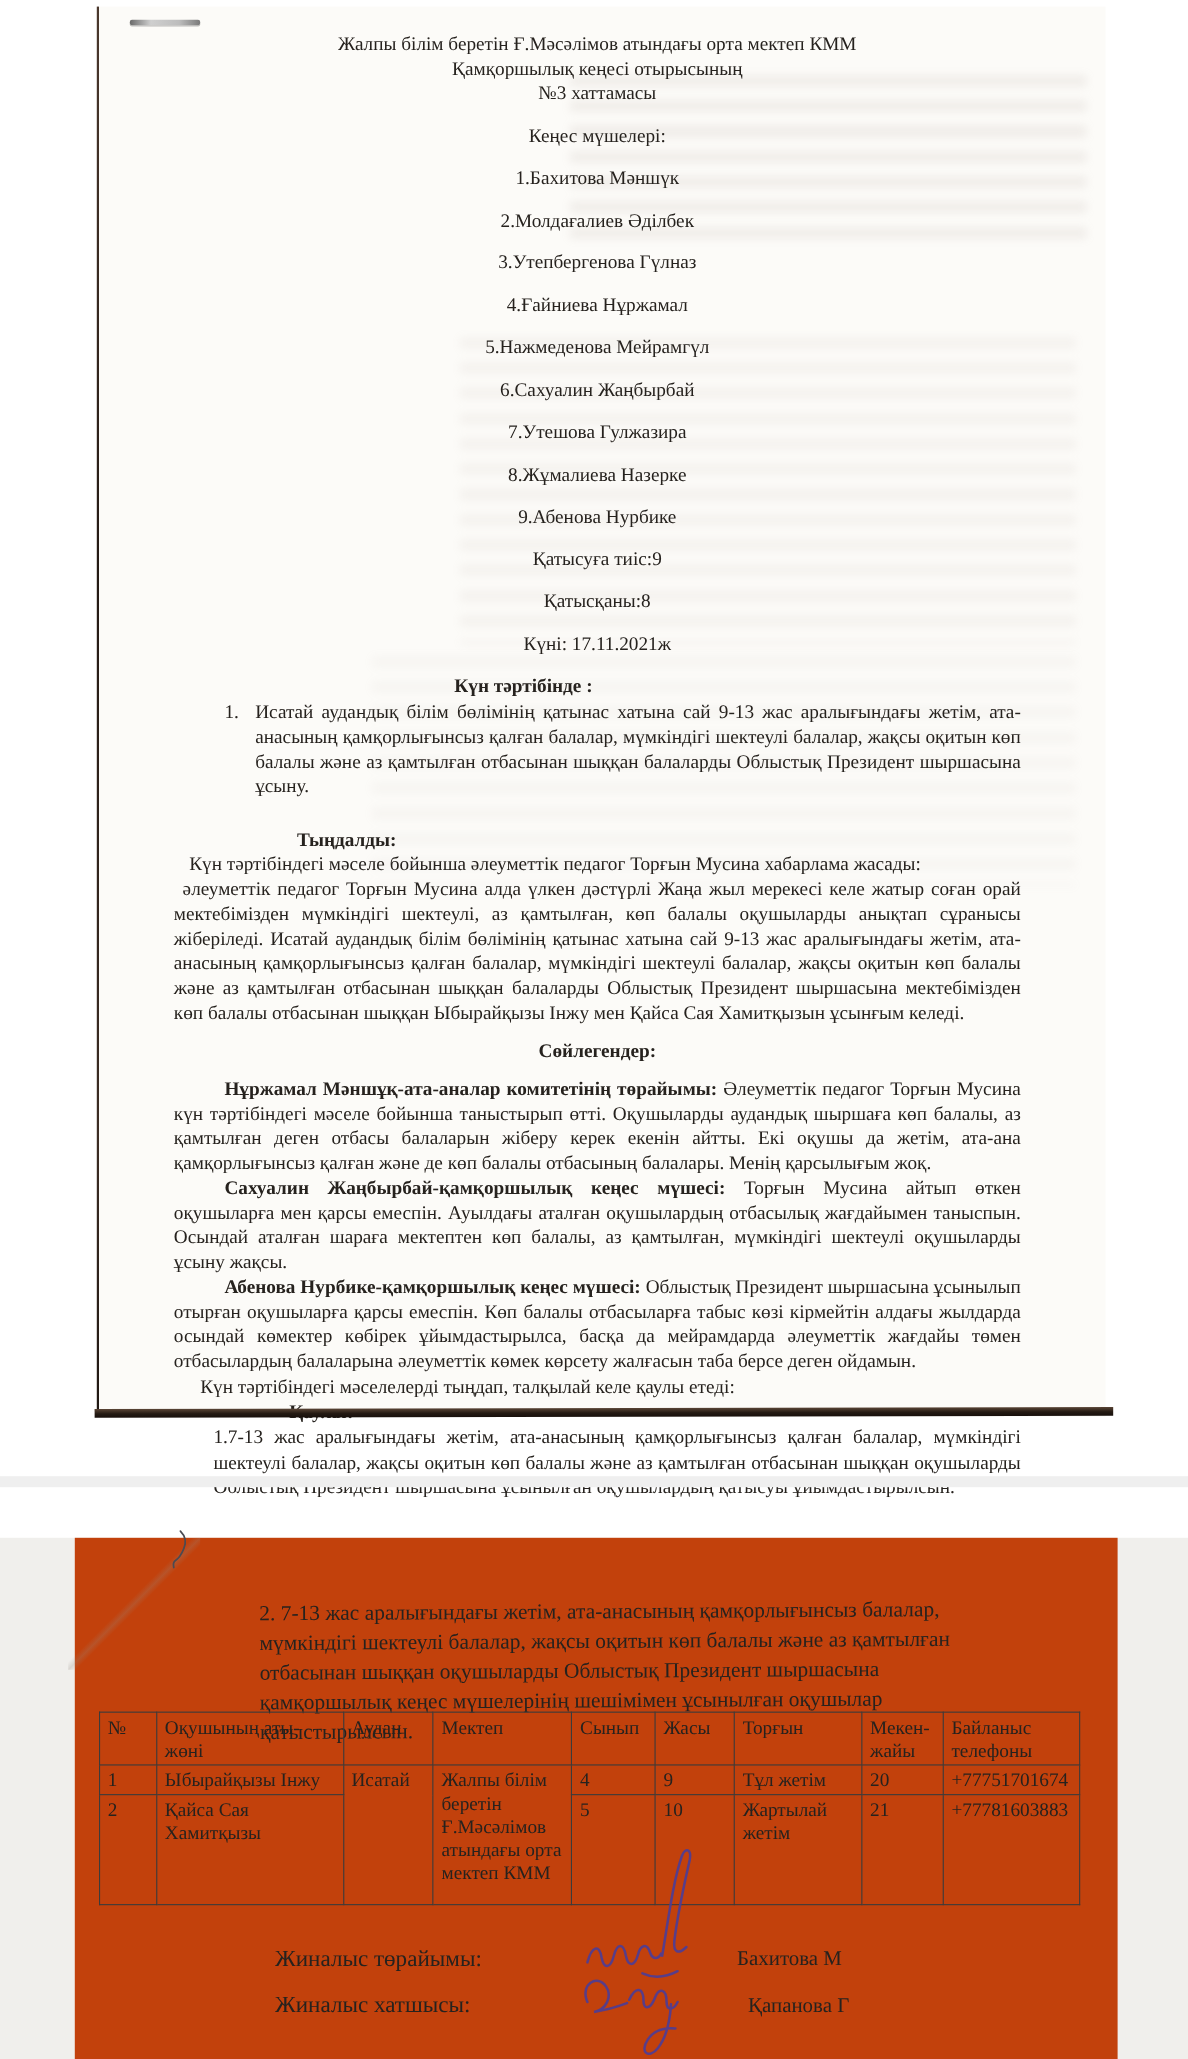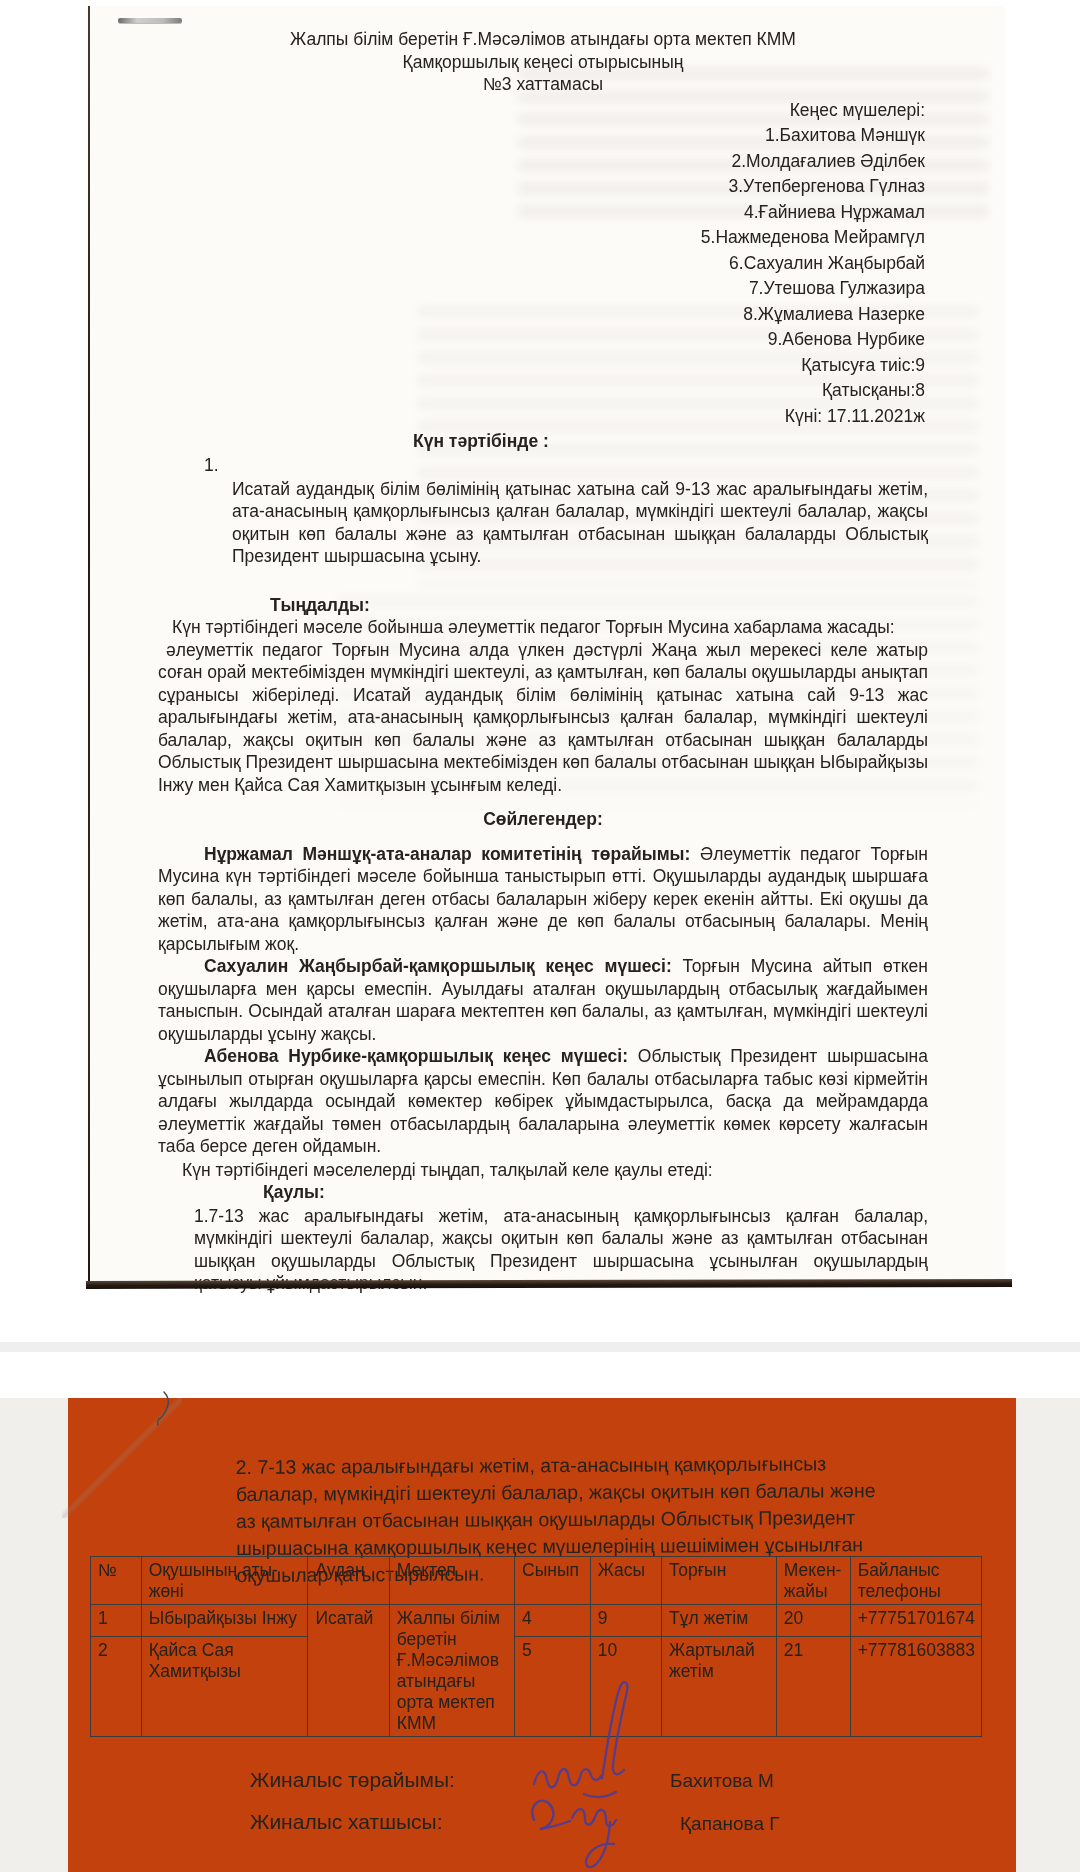--- a/index.html
+++ b/index.html
@@ -1,19 +1,19 @@
 <!DOCTYPE html>
 <html lang="kk"><head>
 <meta charset="utf-8">
 <style>
   html,body{margin:0;padding:0;background:#ffffff;}
   .screen{
     position:relative;width:1080px;height:1872px;overflow:hidden;
     background:#ffffff;
-    font-family:Liberation Sans, sans-serif;
+    font-family:Liberation Serif, serif;
     color:#26221e;
   }
   
   .page1{
     position:absolute;left:88px;top:6px;width:917px;height:1282px;
     background:#fcfbf8;
   }
   .page1-left-edge{
     position:absolute;left:0;top:0;width:2px;height:100%;
     background:linear-gradient(180deg,#4a382d,#241a14 40%,#3c2d24 80%,#1f1712);
@@ -34,28 +34,28 @@
   }
   .bleed.b1{left:430px;top:62px;width:470px;height:160px;opacity:.28;}
   .bleed.b2{left:330px;top:300px;width:560px;height:280px;opacity:.18;}
   .bleed.b3{left:250px;top:590px;width:640px;height:210px;opacity:.12;}
 
   .p1-content{
     position:absolute;left:70px;top:22px;width:770px;
     font-size:17.5px;line-height:22.5px;text-align:justify;
   }
   .doc-title{text-align:center;margin:0;}
-  .plain{margin:3px;text-align:right;}
+  .plain{margin:16px;text-align:center;}
   .members{margin:3px 0 0 0;}
   .center-head{font-weight:bold;margin:1px 0 0 255px;text-align:left;}
   .sub-head{font-weight:bold;margin:28px 0 0 112px;text-align:left;}
   .speakers-head{font-weight:bold;margin:12px;text-align:center;}
   .num-item{display:flex;margin:1px 0 0 46px;}
   .num-item .num{flex:0 0 28px;}
-  .num-item .num-text{flex:1;text-align:justify;margin-top:24px;}
+  .num-item .num-text{flex:1;text-align:justify;}
   .para{margin:0;}
   .indent14{text-indent:14px;}
   .indent8{text-indent:8px;}
   .speech{margin:0;text-indent:46px;}
   .resolution-intro{margin:1px 0 0 24px;}
   .resolution-item{margin:1px 0 0 36px;}
   .gap26{height:26px;}
 
   
   .gray-band{position:absolute;left:0;top:1342px;width:1080px;height:10px;background:#efefef;}

